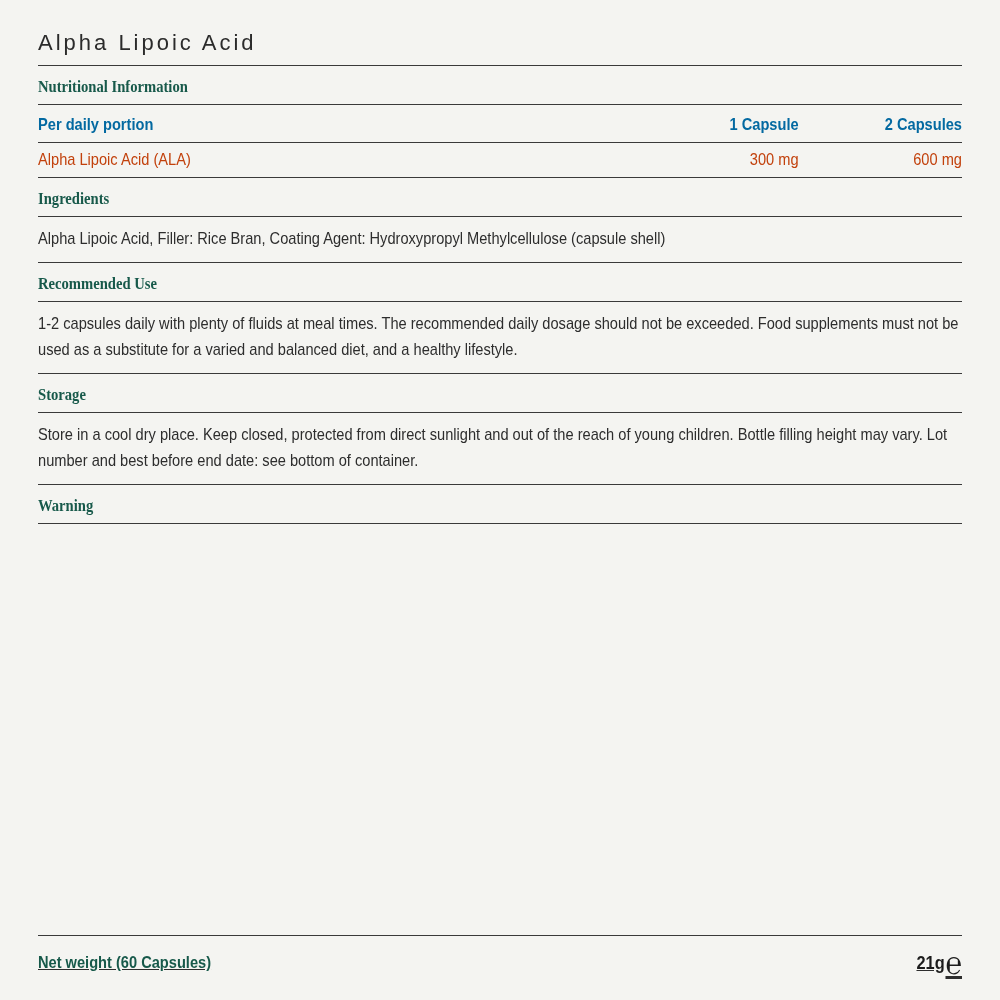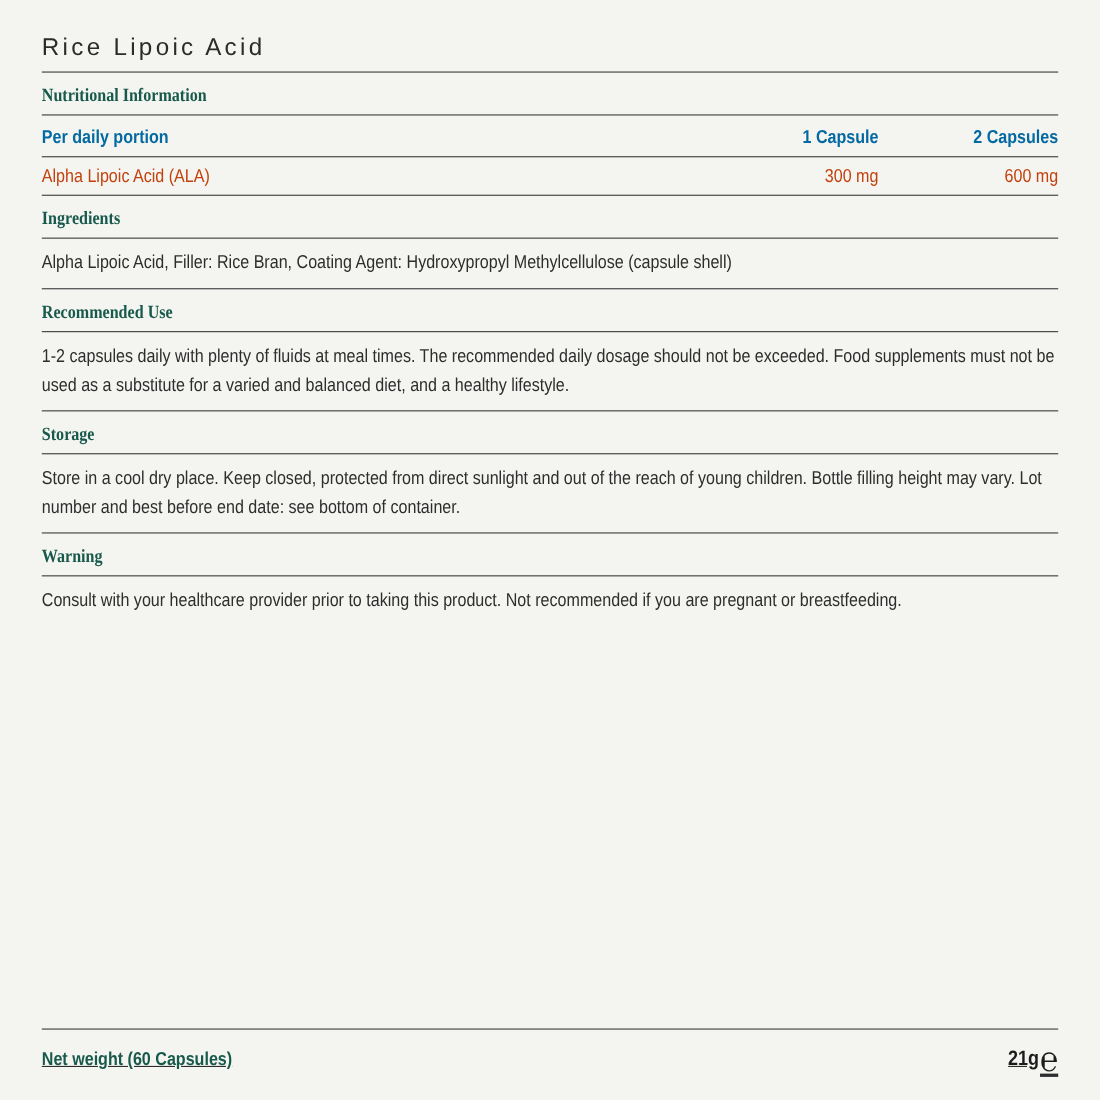--- a/index.html
+++ b/index.html
@@ -71,21 +71,21 @@
   .weight-group { display: flex; align-items: center; color: #1c1c1c; }
   .weight-value { font-weight: 700; font-size: 19px; }
   .estimated-symbol { font-size: 32px; font-weight: 400; line-height: 30px; margin-left: 1px; }
 </style>
 </head>
 <body>
 
 <div class="doc">
 
   <div class="title-row rule-b">
-    <div class="title">Rice Lipoic Acid</div>
+    <div class="title">Alpha Lipoic Acid</div>
   </div>
 
   <div class="section-heading-row rule-b">
     <div class="cond section-heading">Nutritional Information</div>
   </div>
 
   <div class="t-head-row rule-b">
     <div class="cond t-row">
       <div class="t-cell-name">Per daily portion</div>
       <div class="t-cell-val">1 Capsule</div>
@@ -118,23 +118,20 @@
   <div class="section-heading-row rule-b">
     <div class="cond section-heading">Storage</div>
   </div>
   <div class="text-row rule-b">
     <div class="cond body-text">Store in a cool dry place. Keep closed, protected from direct sunlight and out of the reach of young children. Bottle filling height may vary. Lot number and best before end date: see bottom of container.</div>
   </div>
 
   <div class="section-heading-row rule-b">
     <div class="cond section-heading">Warning</div>
   </div>
-  <div class="text-row">
-    <div class="cond body-text">Consult with your healthcare provider prior to taking this product. Not recommended if you are pregnant or breastfeeding.</div>
-  </div>
 
   <div class="footer-row">
     <div class="cond footer-inner">
       <div class="net-weight">Net weight (60 Capsules)</div>
       <div class="weight-group">
         <span class="weight-value">21g</span>
         <span class="estimated-symbol">℮</span>
       </div>
     </div>
   </div>

